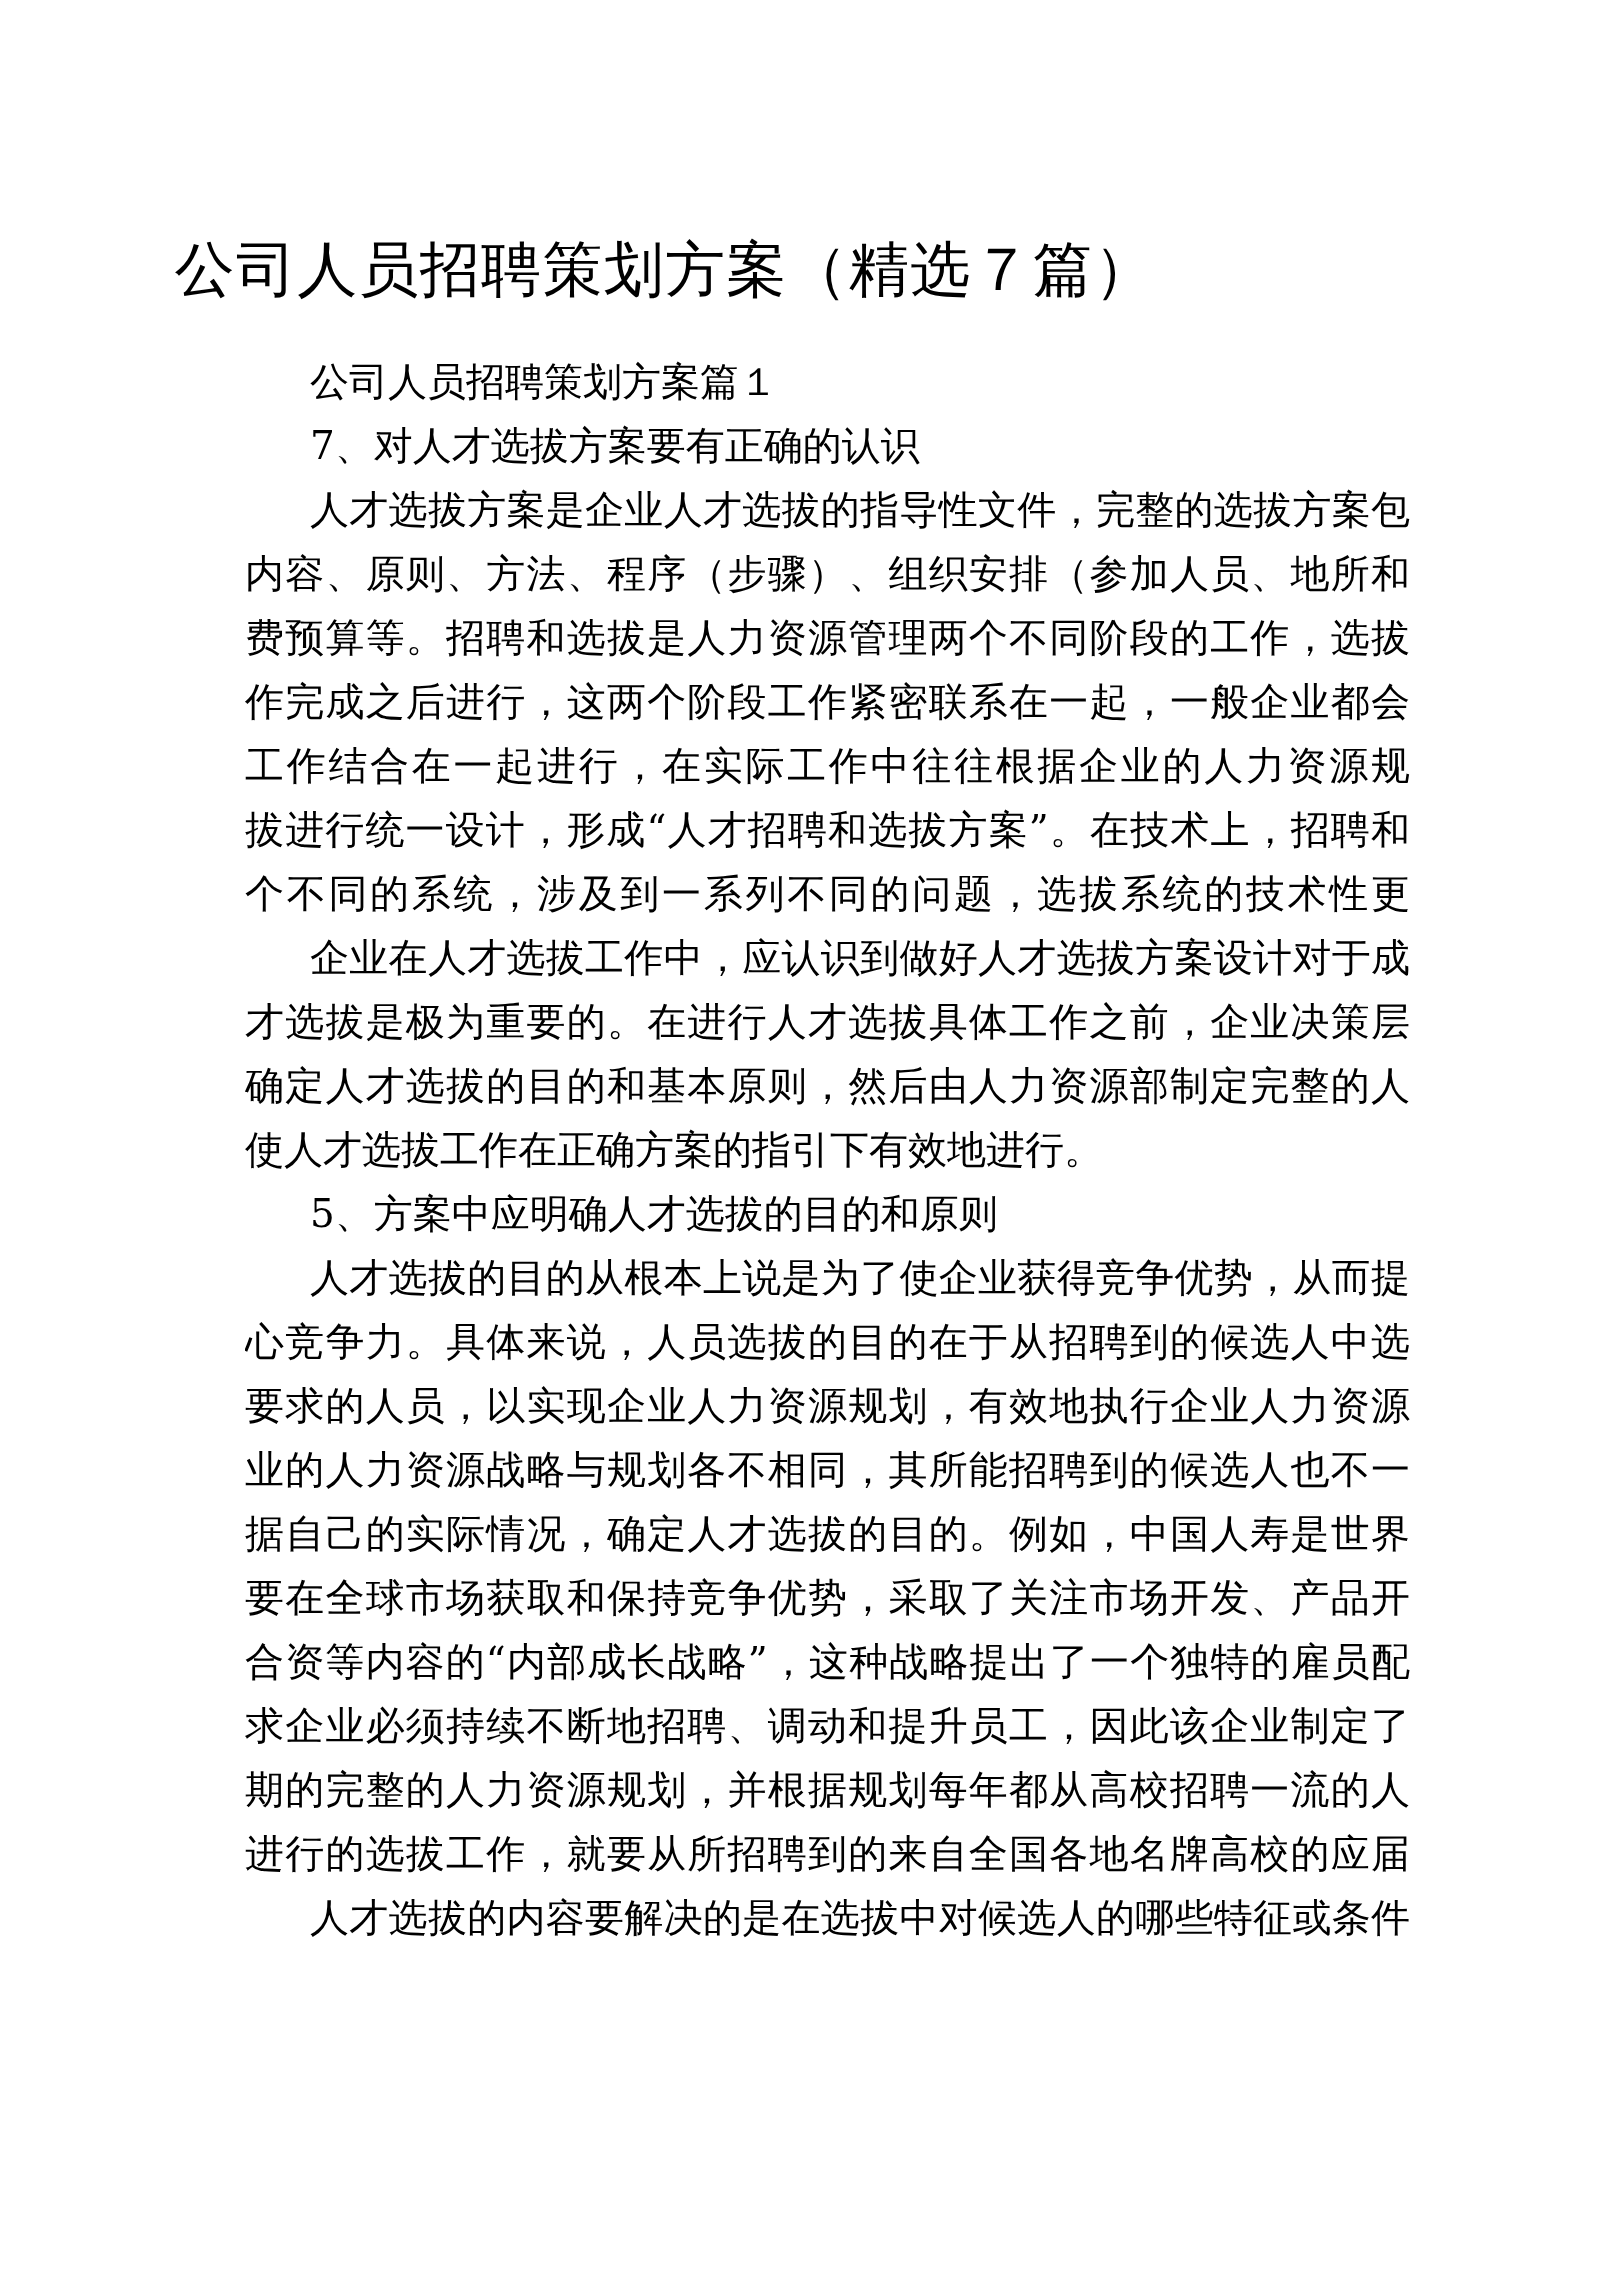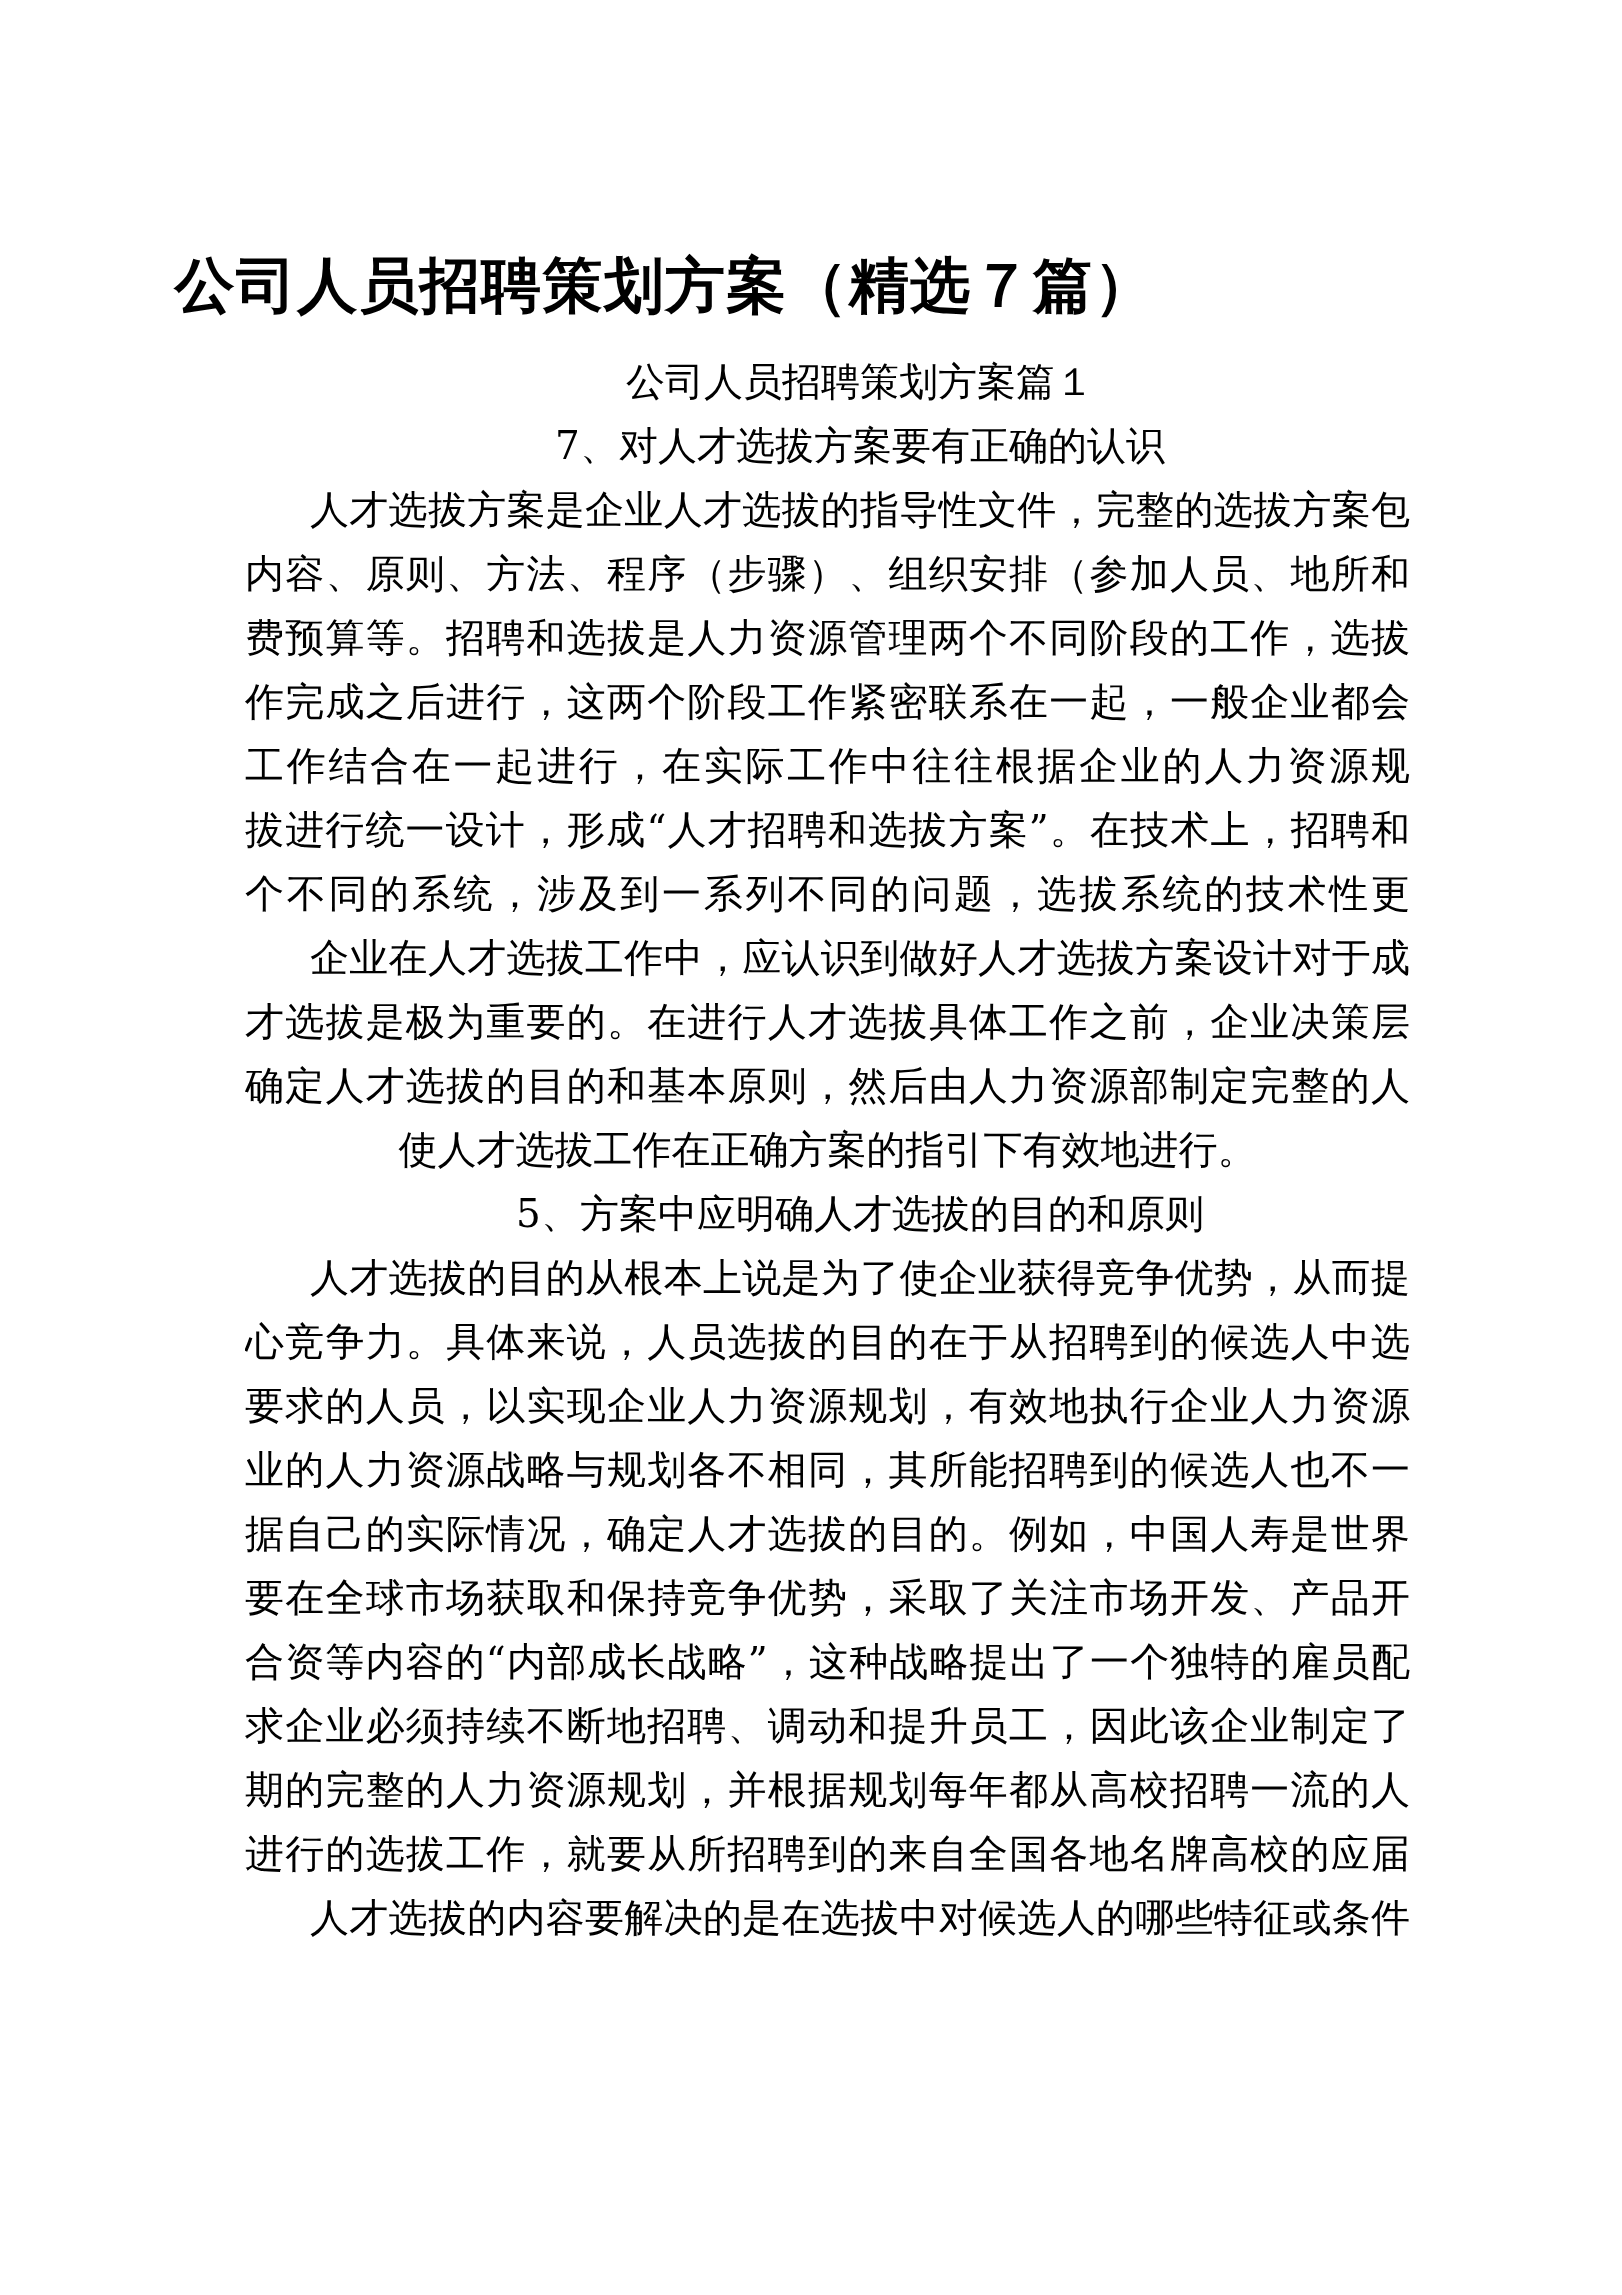--- a/index.html
+++ b/index.html
@@ -19,43 +19,42 @@
       position: absolute;
       left: 0;
       top: 0;
       width: 1623px;
       height: 2295px;
       background: #ffffff;
     }
     .title {
       position: absolute;
       left: 0;
-      top: 209px;
+      top: 193px;
       width: 1330px;
       text-align: center;
       font-size: 60px;
       line-height: 72px;
       letter-spacing: 1.3px;
-      font-weight: bold;
+      font-weight: normal;
       white-space: nowrap;
     }
     .body {
       position: absolute;
       left: 245px;
       top: 350px;
       width: 1165px;
     }
     .line {
       display: block;
       height: 64px;
       line-height: 64px;
       font-size: 39px;
       white-space: nowrap;
       overflow: visible;
-      text-align: center;
     }
     .line.justify {
       text-align: justify;
       text-align-last: justify;
       white-space: normal;
       word-break: break-all;
       overflow: hidden;
     }
     .line.indent {
       padding-left: 65px;

